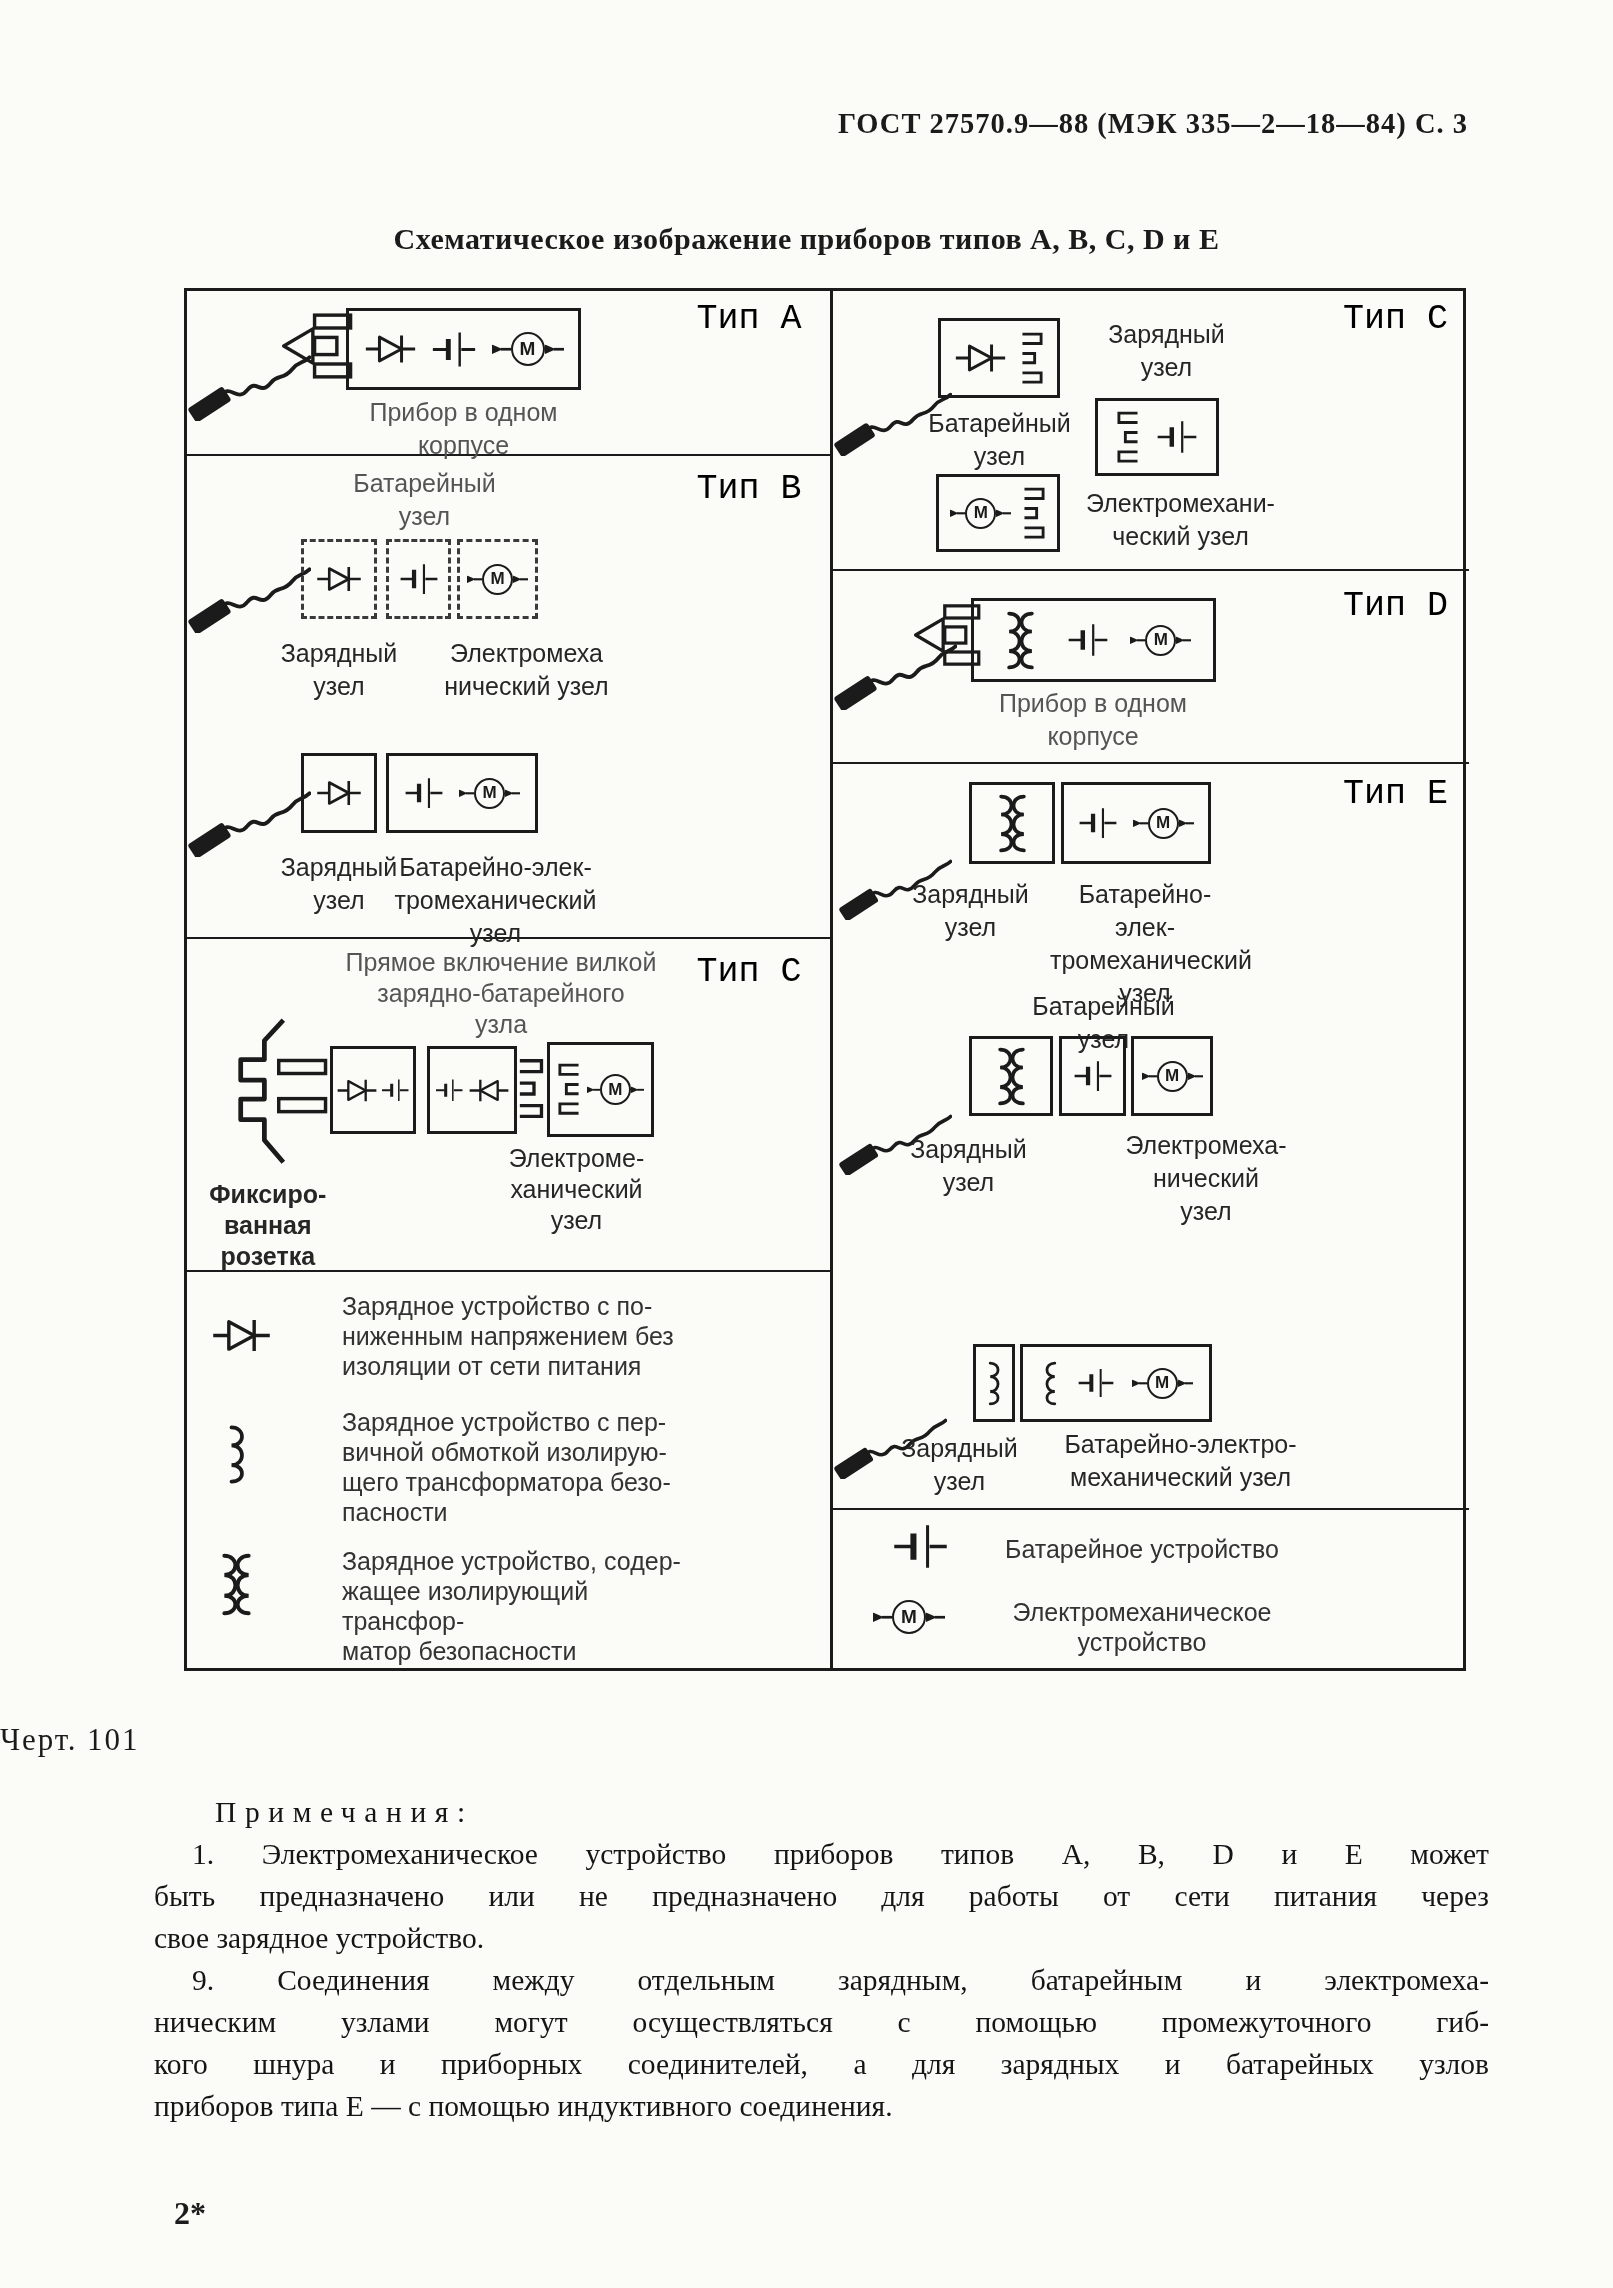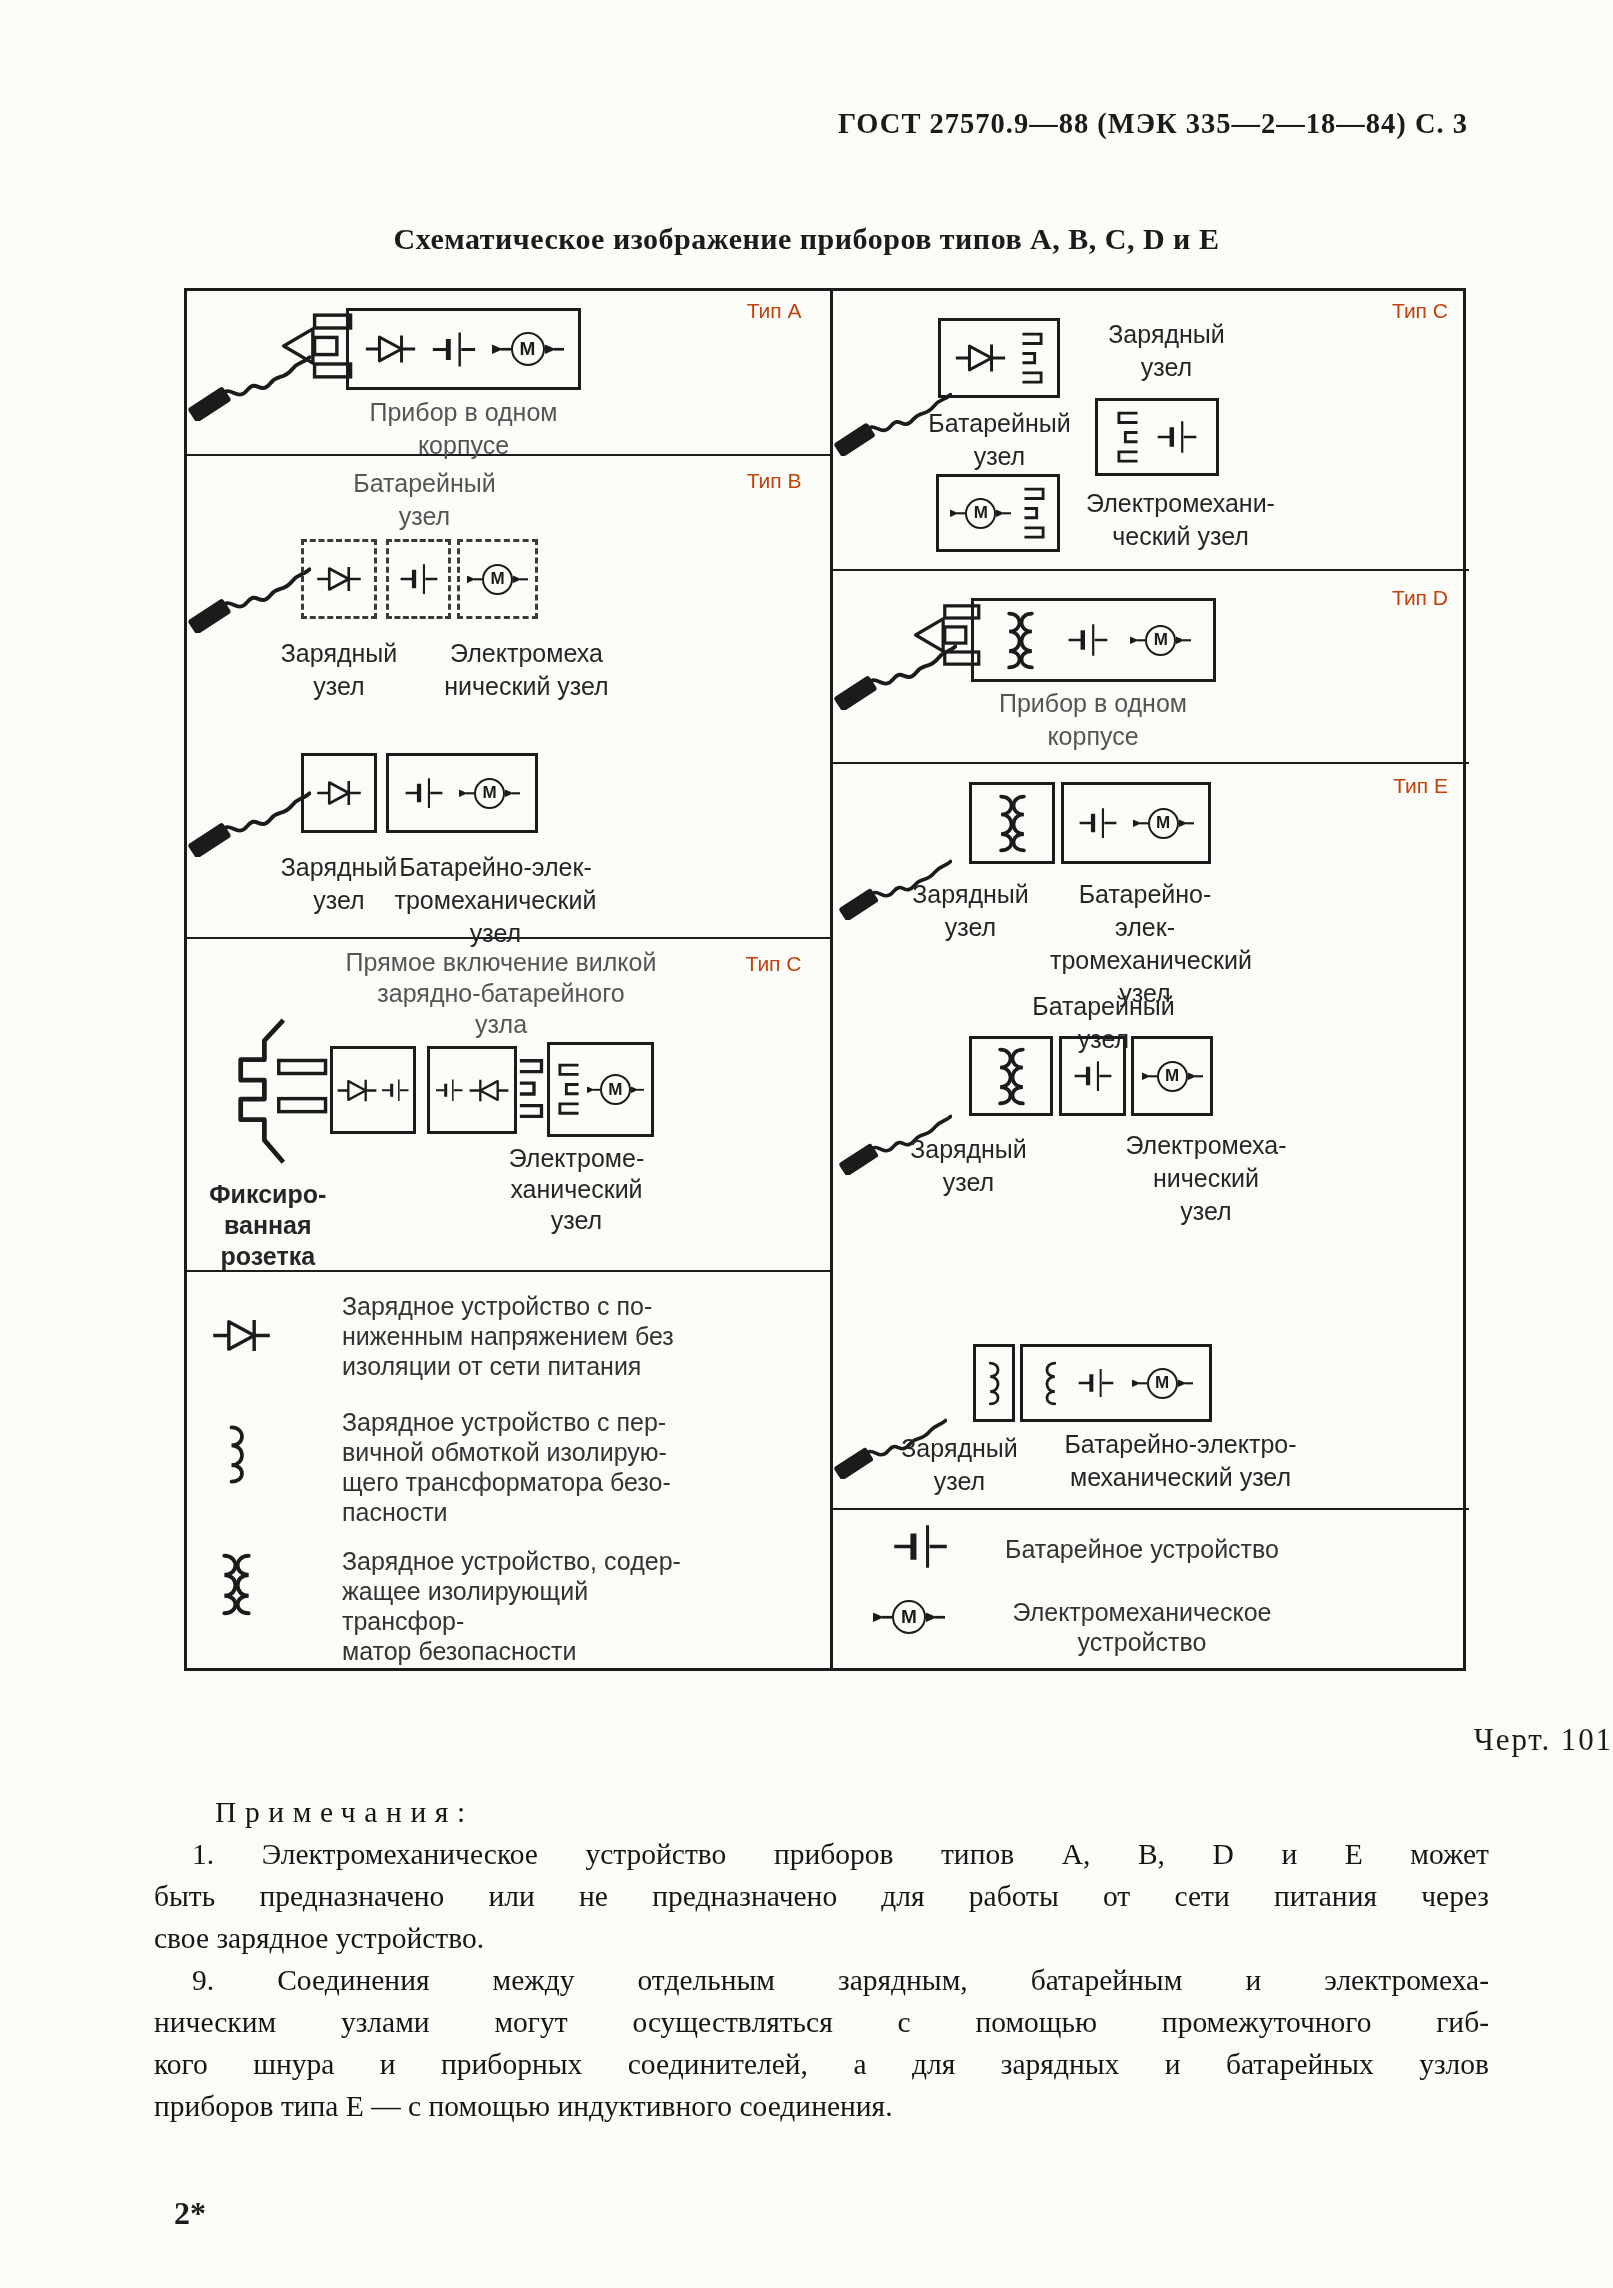--- a/index.html
+++ b/index.html
@@ -6,37 +6,37 @@
   .page{position:relative;width:1613px;height:2288px;background:#fbfbf8;color:#1b1b1b;overflow:hidden;}
 
   .header{position:absolute;top:108px;right:145px;font-family:"Liberation Serif",serif;font-weight:700;font-size:28.5px;letter-spacing:1px;}
   .title{position:absolute;top:222px;left:0;right:0;text-align:center;font-family:"Liberation Serif",serif;font-weight:700;font-size:30px;letter-spacing:0.5px;}
 
   .figure{position:absolute;left:184px;top:288px;width:1282px;height:1383px;border:3.8px solid #1b1b1b;box-sizing:border-box;}
   .vdiv{position:absolute;left:643px;top:0;width:2.9px;height:100%;background:#1b1b1b;}
   .sec{position:absolute;box-sizing:border-box;}
   .bb{border-bottom:2.9px solid #1b1b1b;}
 
-  .tag{position:absolute;font-family:Liberation Sans, sans-serif;font-size:21px;color:#c2410c;}
+  .tag{position:absolute;font-family:Liberation Mono, monospace;font-size:35px;color:#000000;}
   .lbl{position:absolute;font-family:"Liberation Sans",sans-serif;font-size:25px;line-height:33px;color:#262626;text-align:center;white-space:pre-line;}
   .lh34{line-height:31px;}
   .dim{color:#555;}
   .ltext{position:absolute;font-family:"Liberation Sans",sans-serif;font-size:25px;line-height:30px;color:#333;text-align:left;white-space:pre-line;}
   .ctr{text-align:center;}
 
   .sbox{position:absolute;border:3.8px solid #1b1b1b;box-sizing:border-box;display:flex;align-items:center;justify-content:space-evenly;}
   .dbox{position:absolute;border:3.8px dashed #3a3a3a;box-sizing:border-box;display:flex;align-items:center;justify-content:space-evenly;}
   .aic{position:absolute;}
 
   .motor{display:inline-flex;align-items:center;}
   .mc{display:flex;align-items:center;justify-content:center;border:3.3px solid #1b1b1b;border-radius:50%;font-family:"Liberation Sans",sans-serif;font-weight:700;color:#1b1b1b;width:42px;height:42px;font-size:24px;box-sizing:border-box;}
   .motor.sm .mc{width:34px;height:34px;font-size:19px;border-width:2.9px;}
   .motor.xs .mc{width:31px;height:31px;font-size:17px;border-width:2.9px;}
 
-  .fig-caption{position:absolute;top:1722px;left:0;right:0;text-align:right;font-family:"Liberation Serif",serif;font-size:31px;letter-spacing:1.9px;}
+  .fig-caption{position:absolute;top:1722px;left:0;right:0;text-align:left;font-family:"Liberation Serif",serif;font-size:31px;letter-spacing:1.9px;}
   .notes{position:absolute;left:154px;top:1796px;width:1335px;font-family:"Liberation Serif",serif;font-size:29.5px;color:#151515;}
   .nhead{text-indent:61px;letter-spacing:8.6px;margin-bottom:3.8px;}
   .nline{line-height:42px;text-align:justify;text-align-last:justify;}
   .nline.first{text-indent:38px;}
   .nline.last{text-align-last:left;}
   .footer-mark{position:absolute;left:174px;top:2195px;font-family:"Liberation Serif",serif;font-size:32px;font-weight:700;}
 </style>
 </head>
 <body>
 

